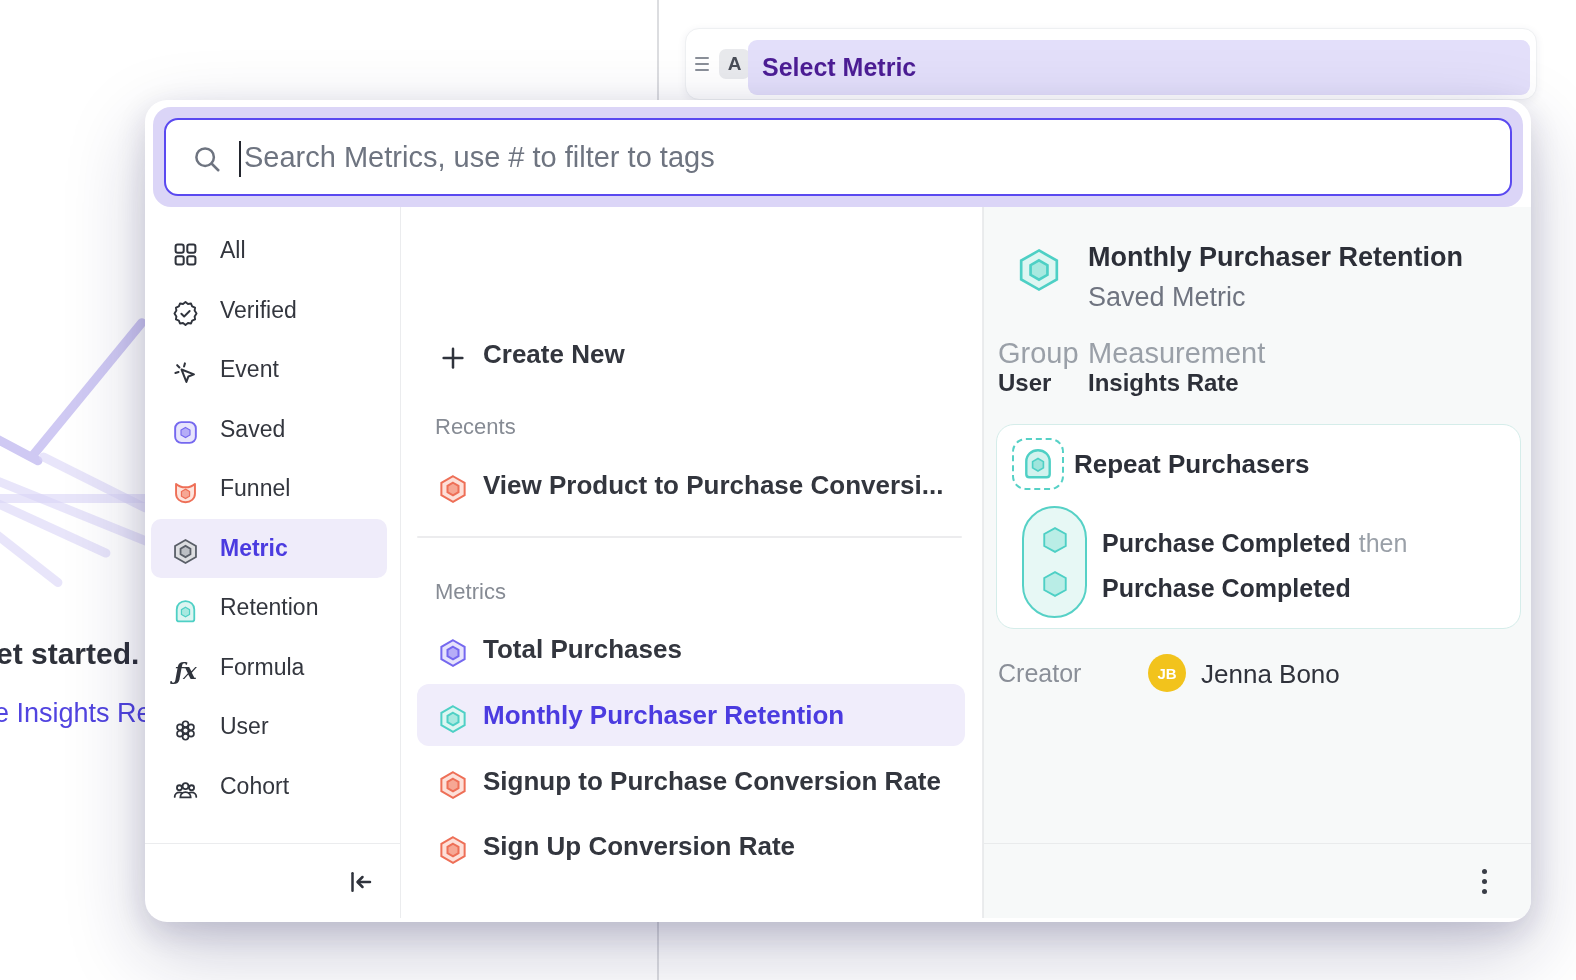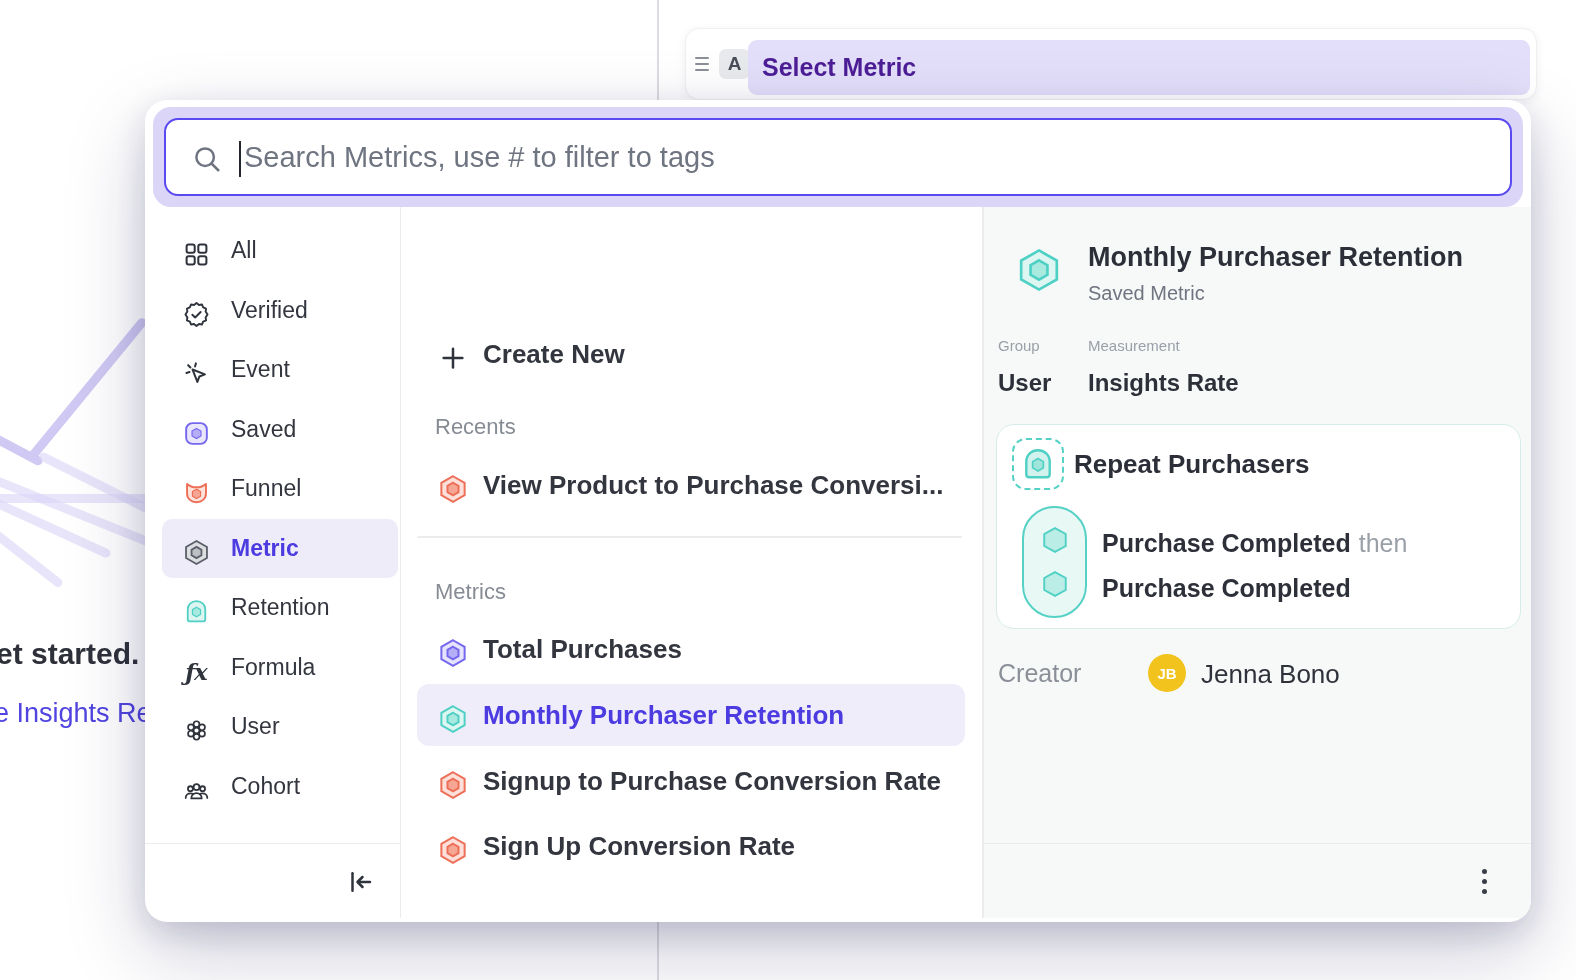--- a/index.html
+++ b/index.html
@@ -40,27 +40,27 @@
   .caret { position:absolute; left:73px; top:21px; width:2px; height:36px; background:#23262e; }
   .search-input { position:absolute; inset:0; border:none; outline:none; background:transparent;
                   padding-left:78px; padding-right:20px; font-family:"Liberation Sans",sans-serif;
                   font-size:29px; color:#2f323b; }
   .search-input::placeholder { color:#6e7480; opacity:1; }
 
   .modal-body { position:absolute; left:0; top:107px; right:0; bottom:0; }
 
   
   .col-side { position:absolute; left:0; top:0; width:256px; height:711px; border-right:1px solid #ebecee; }
-  .side-list { position:absolute; left:17px; top:14px; width:236px; }
+  .side-list { position:absolute; left:6px; top:14px; width:236px; }
   .side-row { height:59.5px; display:flex; align-items:center; padding-left:20px; gap:21px;
               border-radius:10px; cursor:pointer; }
   .side-row .lbl { font-size:23px; font-weight:500; color:#33363e; }
   .side-row.selected { background:#efecfa; }
   .side-row.selected .lbl { color:#4b3be0; font-weight:600; }
-  .icon-box { width:28px; height:28px; display:flex; align-items:center; justify-content:center;margin-top:8px; }
+  .icon-box { width:28px; height:28px; display:flex; align-items:flex-start; justify-content:center;margin-top:8px; }
   .fx { font-family:"DejaVu Serif", serif; font-style:italic; font-weight:600; font-size:23px; color:#2f333c; letter-spacing:-1px; }
   .side-footer { position:absolute; left:0; bottom:0; width:100%; height:75px; border-top:1px solid #ebecee; }
   .collapse-btn { position:absolute; right:24px; top:22px; width:32px; height:32px; cursor:pointer;
                   display:flex; align-items:center; justify-content:center; }
 
   
   .col-mid { position:absolute; left:256px; top:0; width:582px; height:711px; border-right:1px solid #ebecee; }
   .mid-row { position:absolute; left:16px; width:548px; height:62px; display:flex; align-items:center;
              border-radius:12px; cursor:pointer; }
   .mid-row .icon-box { position:absolute; left:21px; width:30px; height:30px; }
@@ -68,22 +68,22 @@
   .mid-row.selected { background:#f0edfb; }
   .mid-row.selected .lbl { color:#4b3be0; }
   .sec-label { position:absolute; left:34px; font-size:22px; font-weight:500; color:#868b94; }
   .mid-divider { position:absolute; left:16px; top:329px; width:545px; height:2px; background:#ececee; border-radius:1px; }
 
   
   .col-right { position:absolute; left:838px; top:0; width:548px; height:711px;
                background:#f7f9f9; border-left:1px solid #e9ebec; }
   .det-icon { position:absolute; left:32px; top:40px; }
   .det-title { position:absolute; left:104px; top:35px; font-size:27px; font-weight:700; color:#2c2f38; white-space:nowrap; }
-  .det-sub { position:absolute; left:104px; top:75px; font-size:20px; color:#6f7480; }
-  .meta-lbl { position:absolute; font-size:15px; color:#9aa0a8; }
+  .det-sub { position:absolute; left:104px; top:75px; font-size:27px; color:#6f7480; }
+  .meta-lbl { position:absolute; font-size:29px; color:#9aa0a8; }
   .meta-val { position:absolute; font-size:24px; font-weight:600; color:#2d3039; white-space:nowrap; }
 
   .funnel-card { position:absolute; left:12px; top:217px; width:525px; height:205px;
                  background:#fff; border:1.5px solid #d5edea; border-radius:18px; }
   .dash-box { position:absolute; left:15px; top:13px; width:52px; height:52px;
               border:2px dashed #56d1c6; border-radius:14px;
               display:flex; align-items:center; justify-content:center; }
   .fc-title { position:absolute; left:77px; top:24px; font-size:26px; font-weight:700; color:#2c2f38; }
   .step-pill { position:absolute; left:25px; top:81px; width:65px; height:112px;
                background:#e7f8f5; border:2px solid #56d1c6; border-radius:33px;

